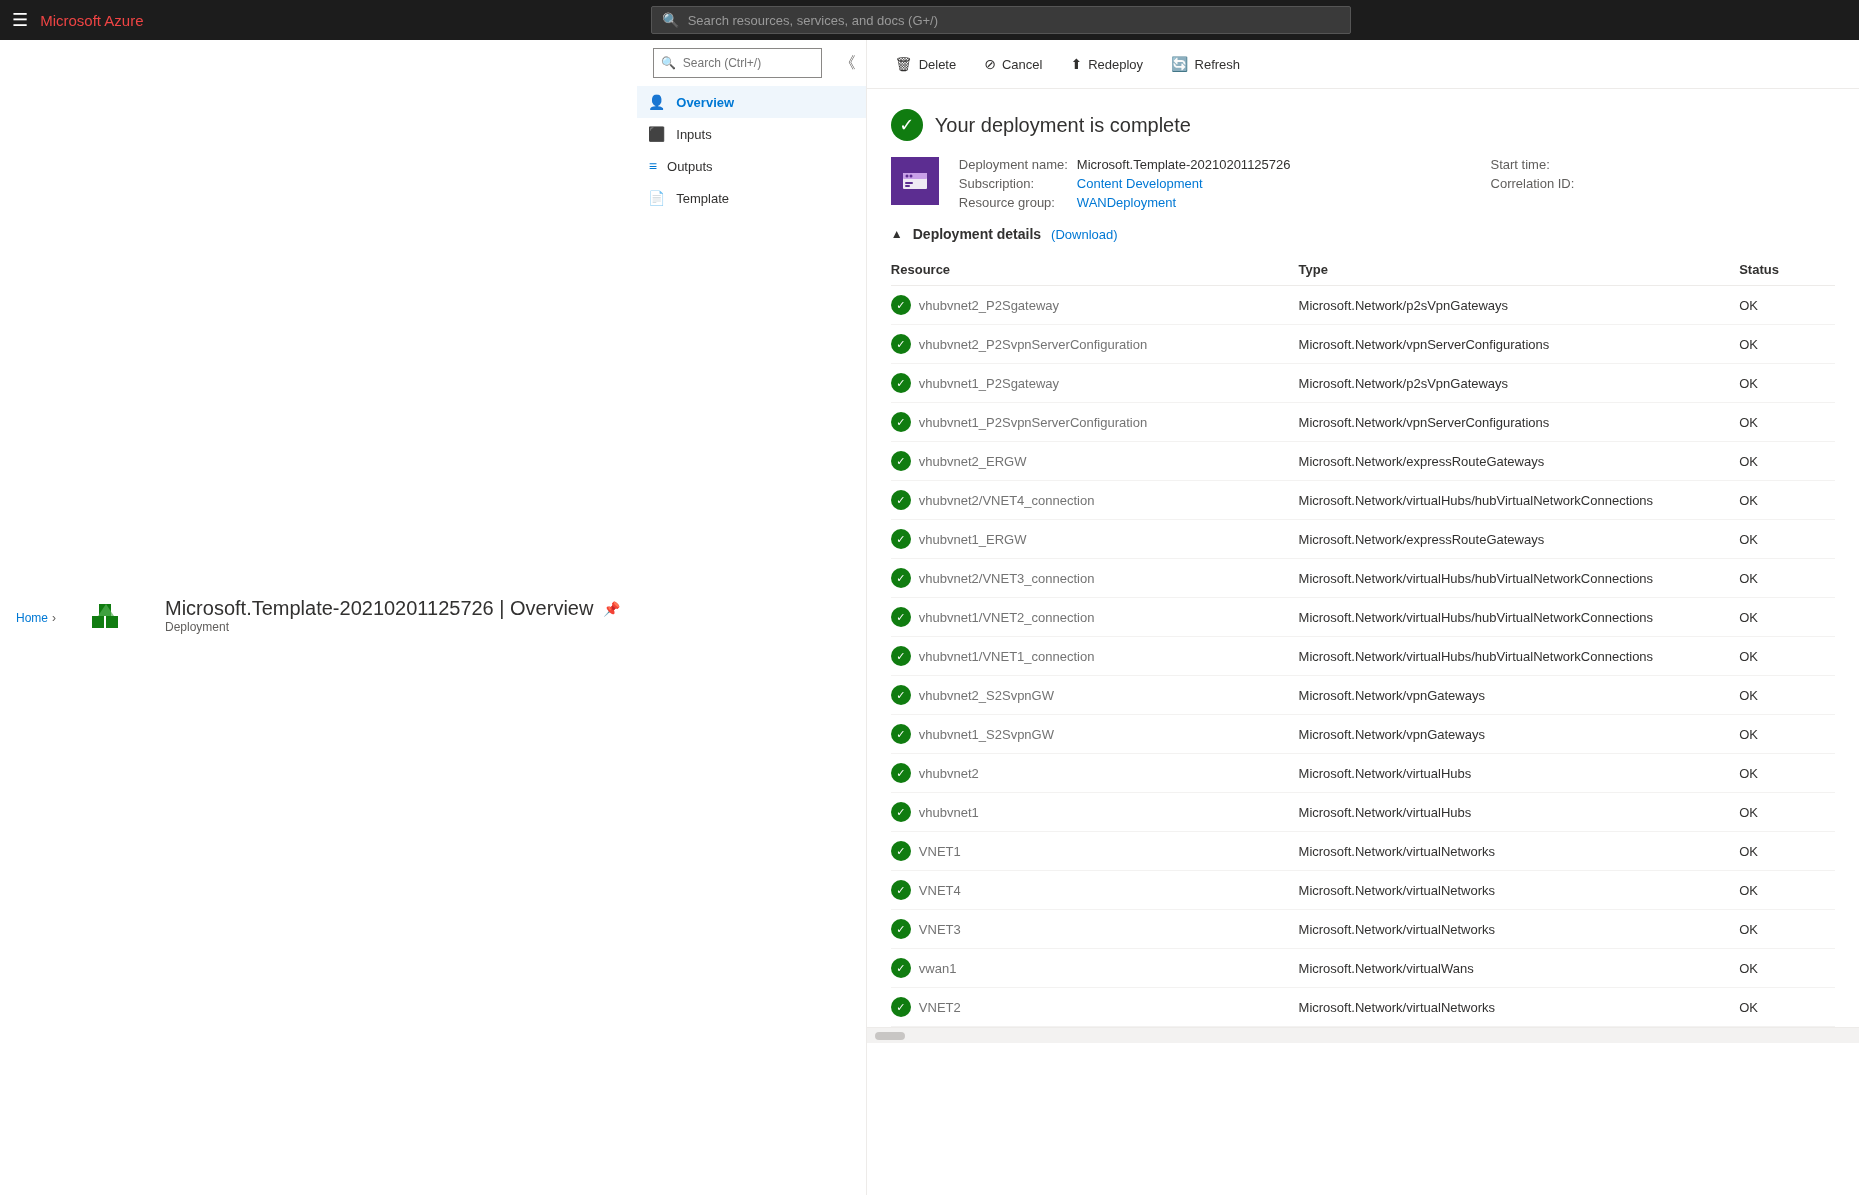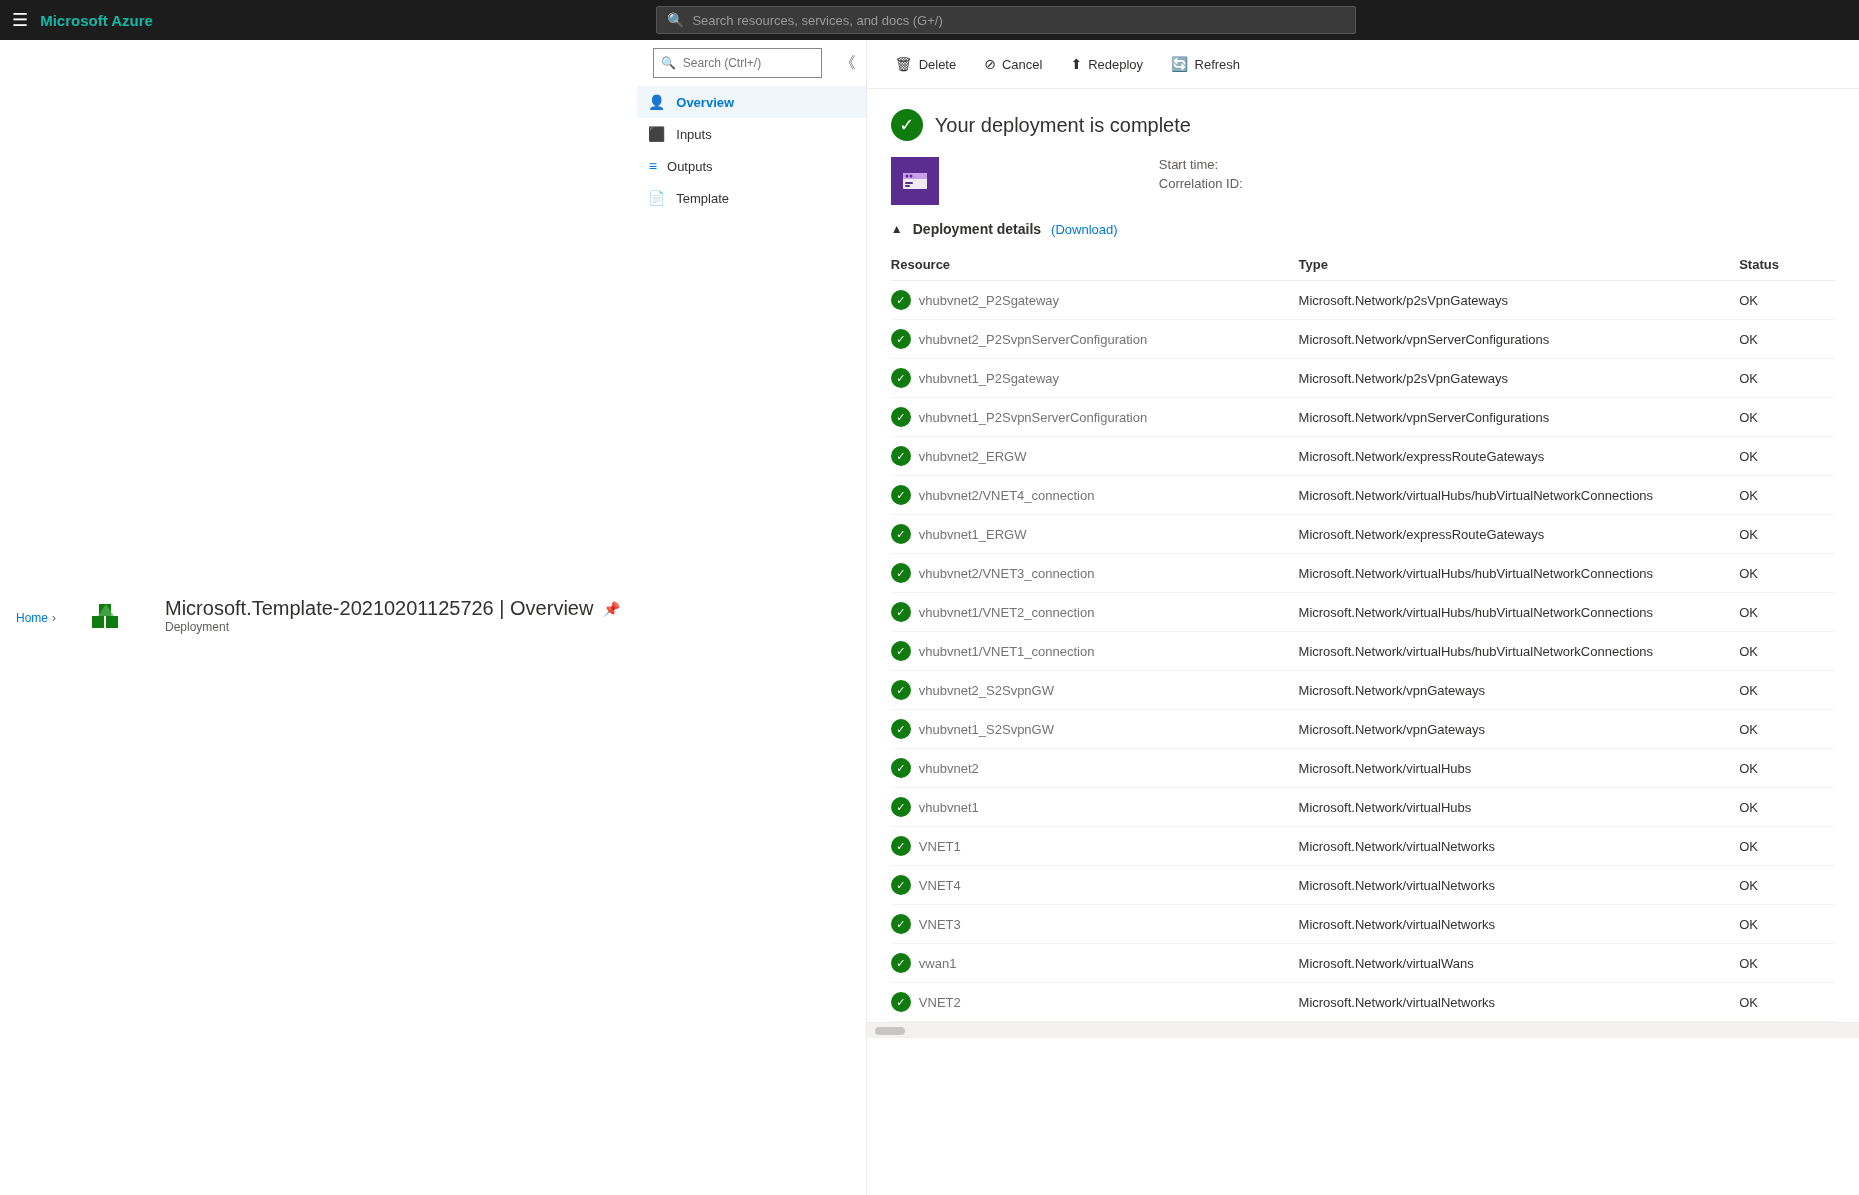--- a/index.html
+++ b/index.html
@@ -15,23 +15,23 @@
       gap: 12px;
     }
     .topbar-hamburger {
       color: #fff;
       font-size: 18px;
       cursor: pointer;
       display: flex;
       align-items: center;
     }
     .topbar-logo {
-      color: #14b8a6;
+      color: #ef4444;
       font-size: 15px;
-      font-weight: 700;
+      font-weight: 400;
       white-space: nowrap;
     }
     .topbar-search {
       flex: 1;
       max-width: 700px;
       margin: 0 auto;
       display: flex;
       align-items: center;
       background: #3a3a3a;
       border: 1px solid #555;
@@ -396,20 +396,34 @@
         <div class="deployment-icon-box">
           <svg viewBox="0 0 28 28" fill="none" xmlns="http://www.w3.org/2000/svg">
             <rect x="2" y="6" width="24" height="16" rx="1" fill="#fff" opacity="0.9"></rect>
             <rect x="2" y="6" width="24" height="6" rx="1" fill="#c8a0e8"></rect>
             <circle cx="6" cy="9" r="1.5" fill="#5c2d91"></circle>
             <circle cx="10" cy="9" r="1.5" fill="#5c2d91"></circle>
             <rect x="4" y="15" width="8" height="2" rx="1" fill="#5c2d91"></rect>
             <rect x="4" y="18" width="5" height="2" rx="1" fill="#5c2d91"></rect>
           </svg>
         </div>
+        <div class="deployment-meta">
+          <div class="meta-row">
+            <span class="meta-label">Deployment name:</span>
+            <span class="meta-value plain">Microsoft.Template-20210201125726</span>
+          </div>
+          <div class="meta-row">
+            <span class="meta-label">Subscription:</span>
+            <a class="meta-value" style="text-decoration:none;">Content Development</a>
+          </div>
+          <div class="meta-row">
+            <span class="meta-label">Resource group:</span>
+            <a class="meta-value" style="text-decoration:none;">WANDeployment</a>
+          </div>
+        </div>
         <div class="meta-right">
           <div class="meta-row">
             <span class="meta-label">Start time:</span>
             <span class="meta-value plain"></span>
           </div>
           <div class="meta-row">
             <span class="meta-label">Correlation ID:</span>
             <span class="meta-value plain"></span>
           </div>
         </div>

